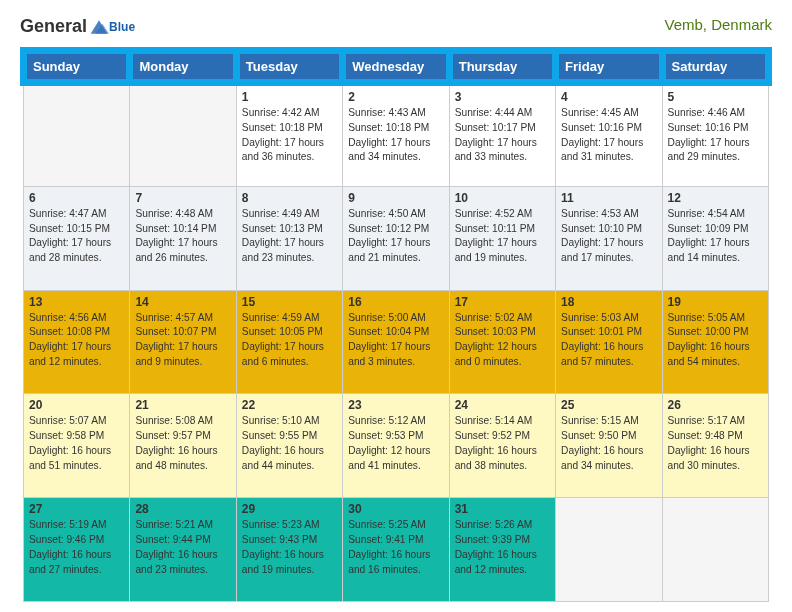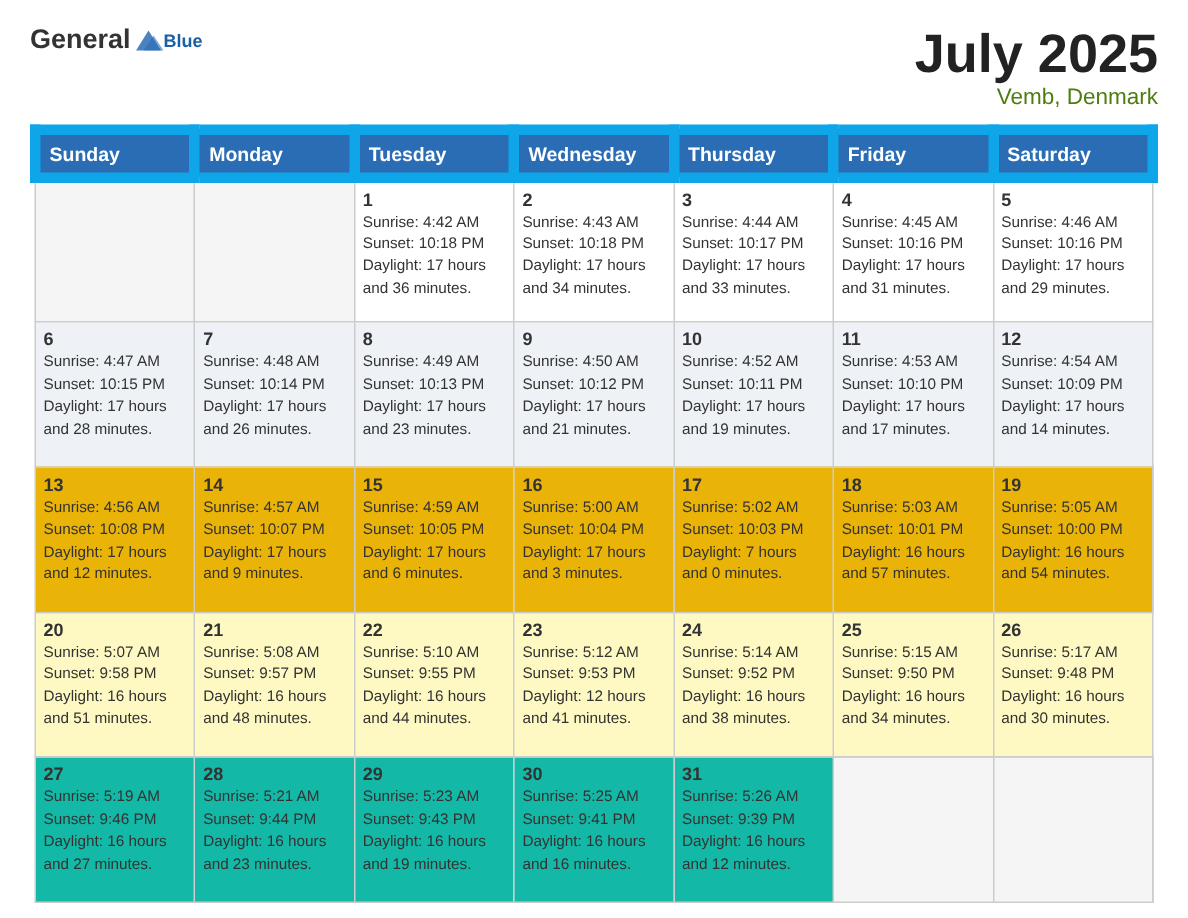--- a/index.html
+++ b/index.html
@@ -109,21 +109,20 @@
       <div class="logo-text">
         <span class="logo-general">General</span>
         <svg class="logo-icon" viewBox="0 0 24 20" xmlns="http://www.w3.org/2000/svg">
           <polygon points="2,18 12,2 22,18" fill="#2a6db5" opacity="0.85"></polygon>
           <polygon points="8,18 16,6 24,18" fill="#2a6db5" opacity="0.6"></polygon>
         </svg>
         <span class="logo-blue">Blue</span>
       </div>
     </div>
     <div class="title-block">
-      <div class="month-title">July 2025</div>
       <div class="location">Vemb, Denmark</div>
     </div>
   </div>
 
   <table class="calendar">
     <thead>
       <tr>
         <th>Sunday</th>
         <th>Monday</th>
         <th>Tuesday</th>
@@ -200,21 +199,21 @@
           <td>
             <span class="day-number">15</span>
             <div class="day-info"><span>Sunrise: 4:59 AM</span><br><span>Sunset: 10:05 PM</span><br><span>Daylight: 17 hours and 6 minutes.</span></div>
           </td>
           <td>
             <span class="day-number">16</span>
             <div class="day-info"><span>Sunrise: 5:00 AM</span><br><span>Sunset: 10:04 PM</span><br><span>Daylight: 17 hours and 3 minutes.</span></div>
           </td>
           <td>
             <span class="day-number">17</span>
-            <div class="day-info"><span>Sunrise: 5:02 AM</span><br><span>Sunset: 10:03 PM</span><br><span>Daylight: 7 hours and 0 minutes.</span></div>
+            <div class="day-info"><span>Sunrise: 5:02 AM</span><br><span>Sunset: 10:03 PM</span><br><span>Daylight: 12 hours and 0 minutes.</span></div>
           </td>
           <td>
             <span class="day-number">18</span>
             <div class="day-info"><span>Sunrise: 5:03 AM</span><br><span>Sunset: 10:01 PM</span><br><span>Daylight: 16 hours and 57 minutes.</span></div>
           </td>
           <td>
             <span class="day-number">19</span>
             <div class="day-info"><span>Sunrise: 5:05 AM</span><br><span>Sunset: 10:00 PM</span><br><span>Daylight: 16 hours and 54 minutes.</span></div>
           </td>
         </tr>

